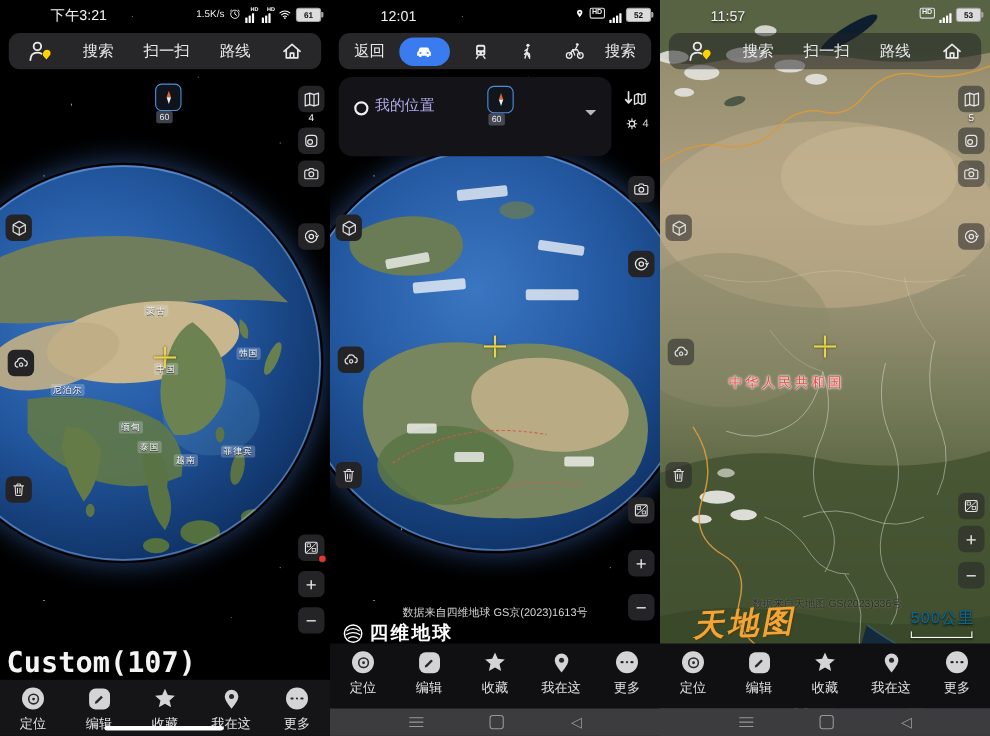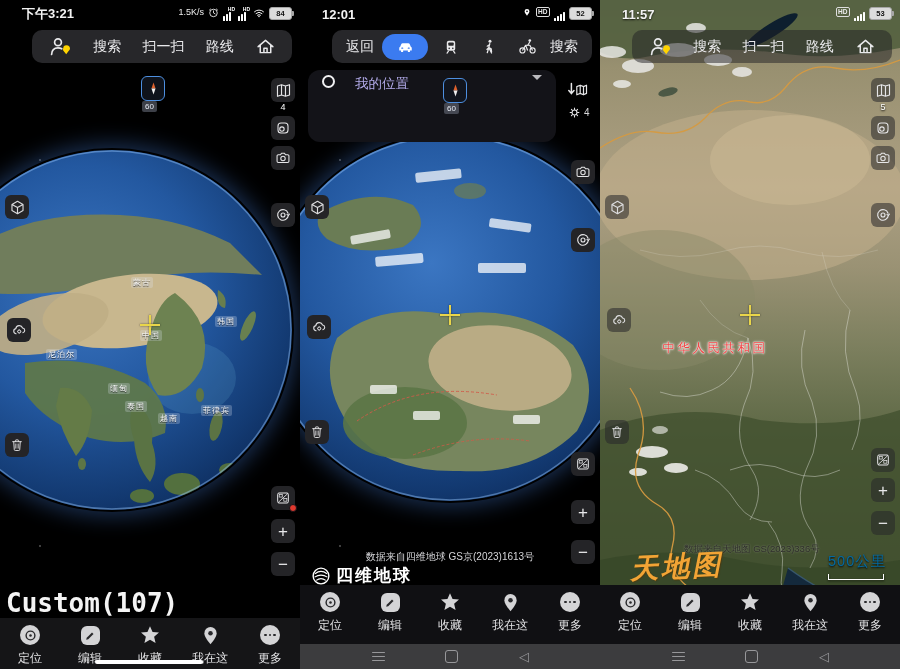--- a/index.html
+++ b/index.html
@@ -16,41 +16,41 @@
       radial-gradient(1.3px 1.3px at 65px 95px, rgba(255,255,255,.65) 50%, transparent 51%),
       radial-gradient(1px 1px at 180px 70px, rgba(255,255,255,.45) 50%, transparent 51%),
       radial-gradient(1px 1px at 255px 130px, rgba(255,255,255,.6) 50%, transparent 51%),
       radial-gradient(1.4px 1.4px at 40px 160px, rgba(255,255,255,.5) 50%, transparent 51%),
       radial-gradient(1px 1px at 210px 175px, rgba(255,255,255,.4) 50%, transparent 51%);
     background-size:287px 193px;}
 
   
   .statusbar{position:absolute;left:0;right:0;top:0;height:28px;display:flex;align-items:center;
     justify-content:space-between;padding:0 8px 0 22px;box-sizing:border-box;z-index:30;color:#f2f2f2;}
-  .st-time{font-size:13px;font-weight:bold;text-shadow:0 1px 2px rgba(0,0,0,.8);}
+  .st-time{font-size:13px;font-weight:normal;text-shadow:0 1px 2px rgba(0,0,0,.8);margin-left:24px;}
   .st-right{display:flex;align-items:flex-start;gap:4px;}
   .st-net{font-size:9px;color:#eee;}
   .sig{display:inline-flex;align-items:flex-end;gap:1px;position:relative;padding-top:5px;}
   .sig i{display:block;width:2px;background:#fff;border-radius:.5px;}
   .sig i:nth-child(1){height:3px}.sig i:nth-child(2){height:5px}
   .sig i:nth-child(3){height:7px}.sig i:nth-child(4){height:9px}
   .sig .sup{position:absolute;top:-1px;right:-1px;font-size:5px;color:#fff;font-weight:bold;}
   .hdbox{font-size:6.5px;font-weight:bold;border:1px solid #ddd;border-radius:2px;padding:0 1.5px;
     color:#eee;line-height:8px;}
   .batt{position:relative;width:21px;height:11px;border:1px solid #a6a6a6;border-radius:3px;
     background:#dcdcdc;color:#111;font-size:7.5px;font-weight:bold;display:flex;align-items:center;
     justify-content:center;}
   .batt:after{content:"";position:absolute;right:-3px;top:3px;width:2px;height:5px;background:#a6a6a6;
     border-radius:0 1px 1px 0;}
   .sticon{display:inline-flex;}
 
   
   .toolbar{position:absolute;left:8px;right:8px;top:30px;height:33px;background:#27272a;
     border-radius:10px;display:flex;align-items:center;justify-content:space-between;
-    padding:0 16px;box-sizing:border-box;z-index:25;margin-left:24px;}
+    padding:0 16px;box-sizing:border-box;z-index:25;}
   .toolbar.glass{background:rgba(32,32,35,.5);}
   .tb-text{font-size:14px;color:#e9e9eb;}
   .avatar{position:relative;display:flex;}
   .veh-pill{display:flex;align-items:center;justify-content:center;width:46px;height:26px;
     border-radius:13px;}
   .veh{display:flex;align-items:center;justify-content:center;width:30px;height:26px;}
 
   
   .sbtn{position:absolute;width:24px;height:24px;background:#242427;border-radius:6px;
     display:flex;align-items:center;justify-content:center;z-index:20;}
@@ -74,22 +74,22 @@
     letter-spacing:1px;z-index:8;white-space:nowrap;}
   .crosshair{position:absolute;width:20px;height:20px;z-index:9;}
   .crosshair:before,.crosshair:after{content:"";position:absolute;background:#e9d54a;
     box-shadow:0 0 2px rgba(0,0,0,.6);}
   .crosshair:before{left:9px;top:0;width:2px;height:20px;}
   .crosshair:after{left:0;top:9px;width:20px;height:2px;}
 
   
   .routepanel{position:absolute;left:8px;top:70px;width:248px;height:72px;background:#131318;
     border-radius:12px;z-index:15;}
-  .r-row{position:absolute;left:0;right:0;height:30px;display:flex;align-items:flex-start;padding:0 14px;
-    box-sizing:border-box;gap:20px;}
+  .r-row{position:absolute;left:0;right:0;height:30px;display:flex;align-items:flex-end;padding:0 14px;
+    box-sizing:border-box;gap:6px;}
   .r-ring{width:9px;height:9px;border:2px solid #f0f0f2;border-radius:50%;}
   .r-start{font-size:13.5px;color:#b3abea;}
   .r-end{font-size:13.5px;color:#8d8d93;}
   .tri{width:0;height:0;border-left:5px solid transparent;border-right:5px solid transparent;
     border-top:5px solid #b9b9bd;margin-left:auto;}
   .r-sideicon{position:absolute;z-index:16;display:flex;align-items:center;gap:2px;color:#e8e8ea;}
   .gear-n{font-size:10px;color:#d8d8da;}
 
   
   .watermark{position:absolute;left:6px;top:588px;font-family:"DejaVu Sans Mono",monospace;
@@ -335,21 +335,21 @@
             <i></i>
             <i></i>
             <i></i>
           </span>
         <span class="sticon">
             <svg class="ic" width="12" height="12" viewBox="0 0 24 24">
               <use href="#i-wifi"></use>
             </svg>
           </span>
         <span class="batt">
-            <span>84</span>
+            <span>61</span>
           </span>
       </span>
     </div>
 
     <div class="toolbar">
       <span class="avatar">
           <svg class="ic" width="24" height="24" viewBox="0 0 24 24">
             <use href="#i-user"></use>
           </svg>
         </span>

